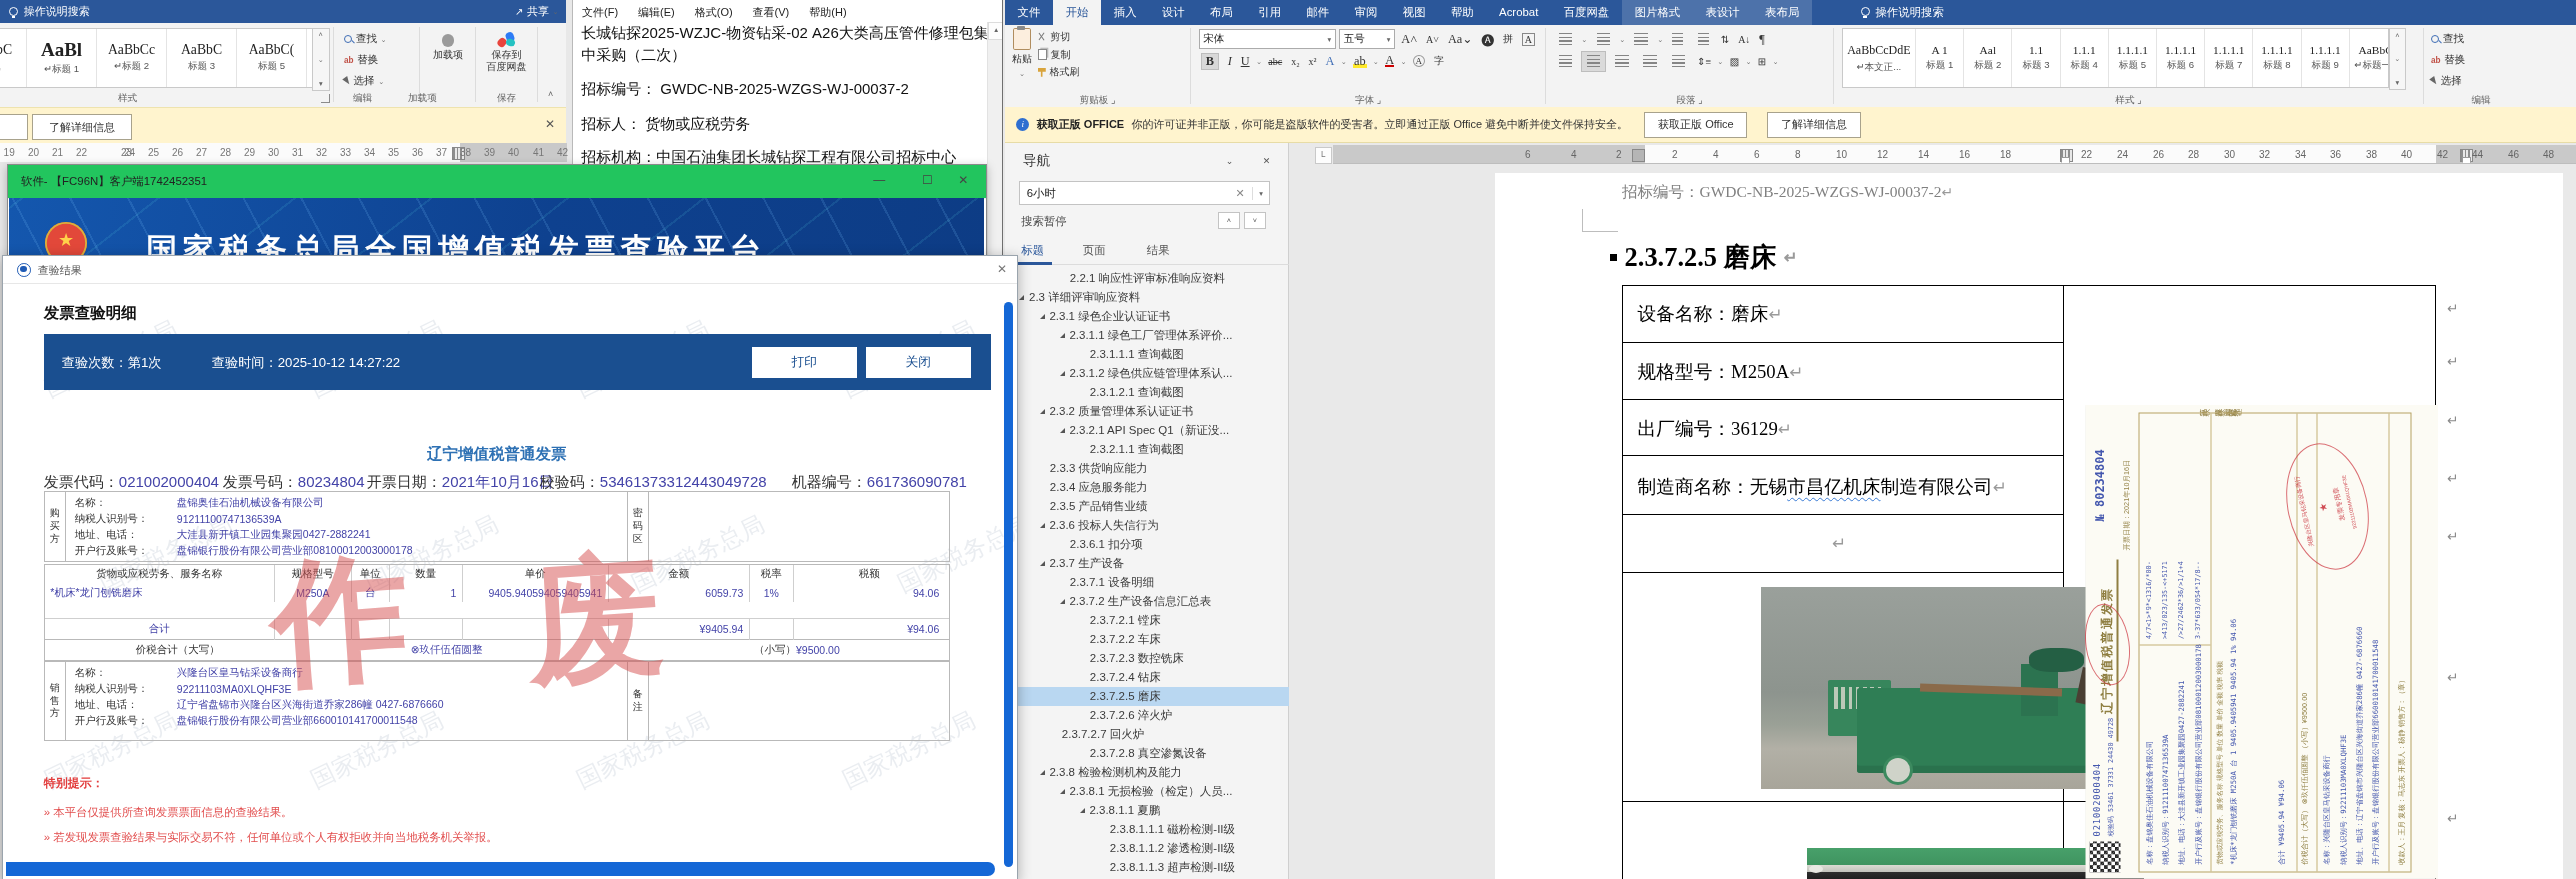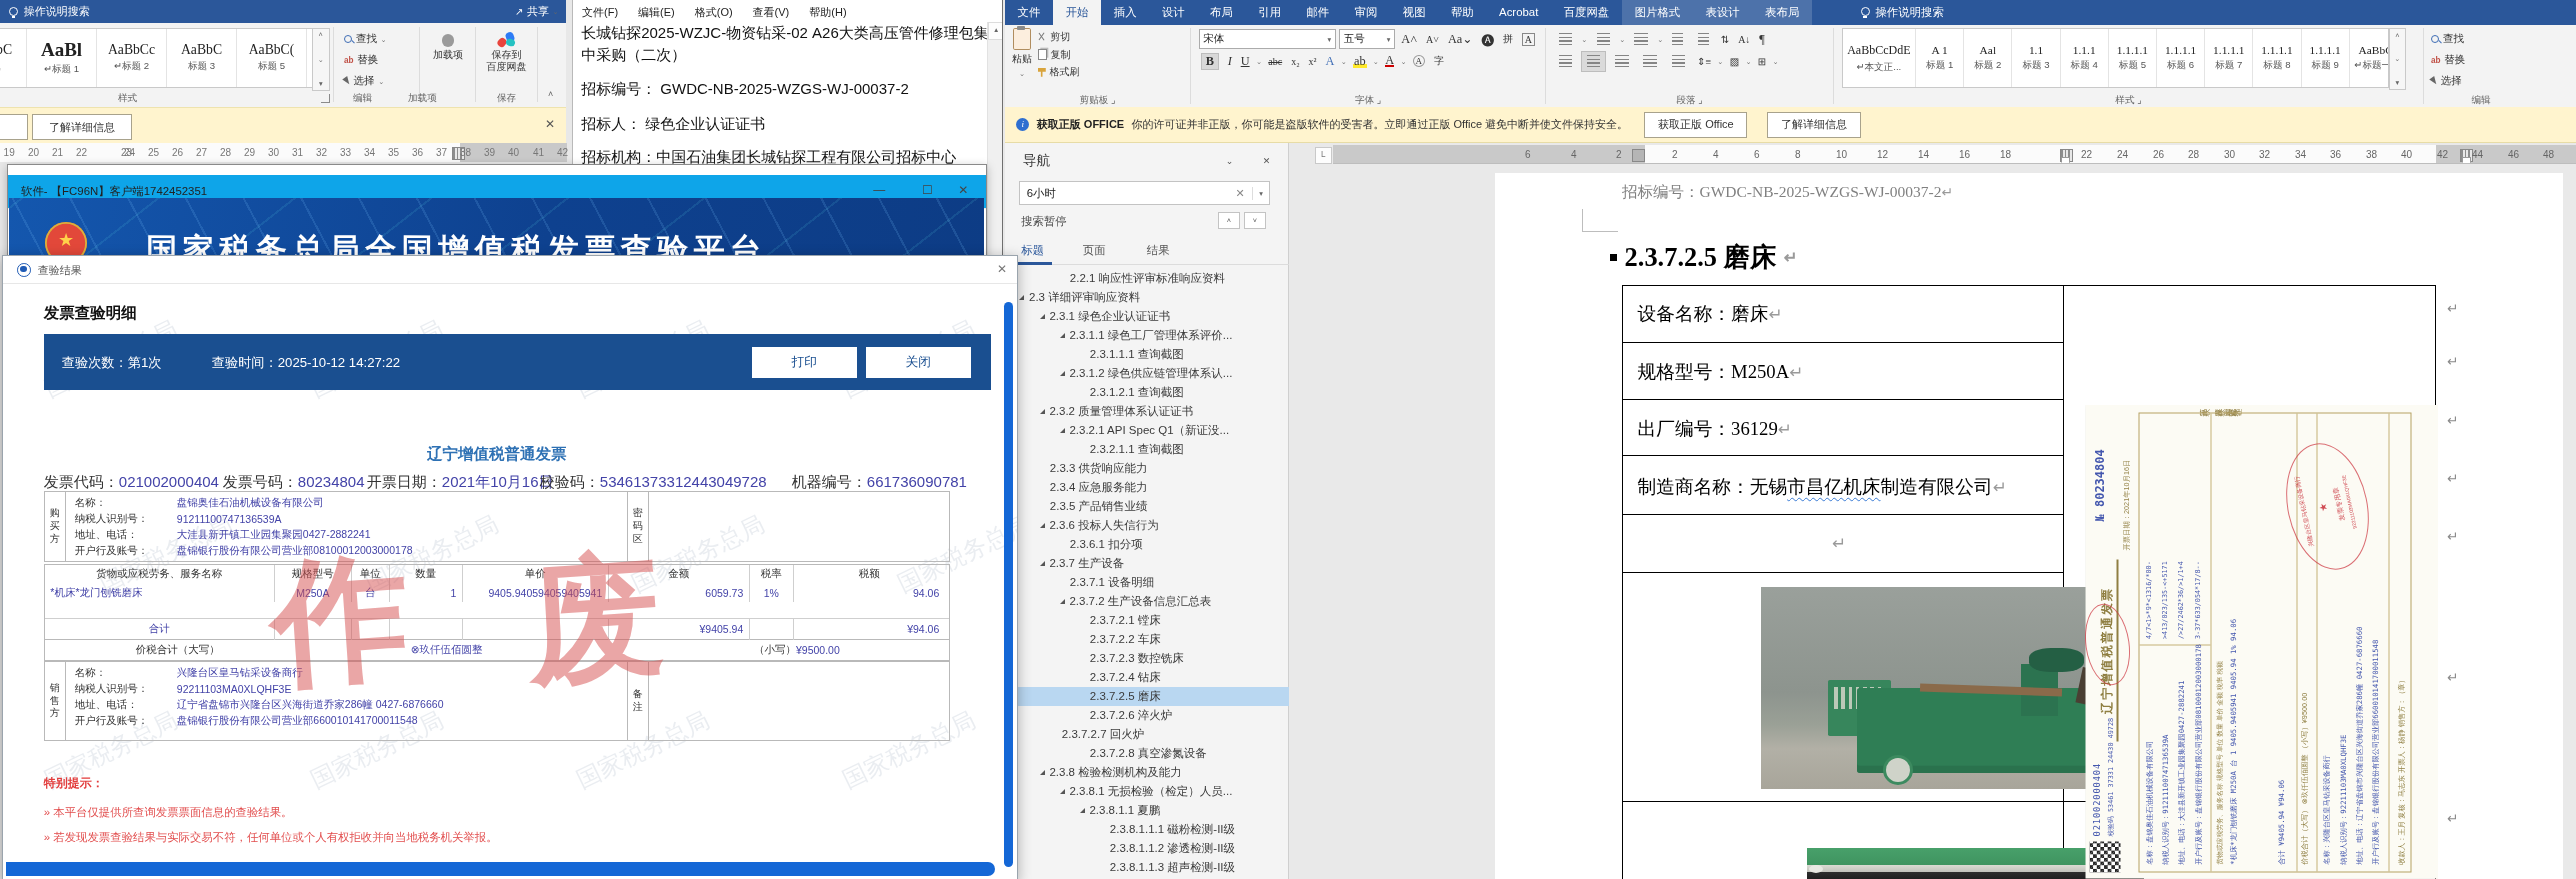--- a/index.html
+++ b/index.html
@@ -166,21 +166,21 @@
   .sc-box{position:absolute;left:5.5px;top:53px;width:460px;height:273px;border:1.1px solid #b5a263;box-sizing:border-box;}
   .sc-h{position:absolute;left:0;width:100%;height:0.9px;background:#c3b277;}
   .sc-v{position:absolute;top:0;width:0.9px;background:#c3b277;}
   .sc-line{position:absolute;white-space:nowrap;font-size:7.3px;}
   .sc-stamp{position:absolute;border:1.8px solid rgba(205,55,65,.72);border-radius:50%;}
   .sc-stamp .st{position:absolute;width:100%;text-align:center;color:rgba(200,45,55,.85);white-space:nowrap;}
   .sc-union{position:absolute;right:3.6px;top:107px;writing-mode:vertical-rl;font-size:7.7px;color:#96854a;letter-spacing:1.8px;}
 
   
   #fc96n{left:7.3px;top:164px;width:978px;height:716px;background:#fff;border:0.9px solid #8a8a8a;box-shadow:0 1.8px 9px rgba(0,0,0,.25);}
-  .fc-title{position:absolute;left:0;top:10px;width:100%;height:33px;background:#0ea5e9;border-bottom:0.9px solid #eee;}
+  .fc-title{position:absolute;left:0;top:0;width:100%;height:33px;background:#22c55e;border-bottom:0.9px solid #eee;}
   .fc-title .t{position:absolute;left:12.7px;top:9px;font-size:11.4px;color:#222;}
   .fc-min{left:850px;top:0;width:42px;height:33px;line-height:31px;}
   .fc-max{left:898px;top:0;width:42px;height:33px;line-height:31px;}
   .fc-x{left:934px;top:0;width:42px;height:33px;line-height:31px;}
   .fc-banner{position:absolute;left:0.9px;top:33px;width:975px;height:100px;overflow:hidden;
     background:linear-gradient(100deg,#1457ae 0%,#0e418f 55%,#0d3c85 100%);}
   .fc-banner:before{content:"";position:absolute;inset:0;background:
      repeating-linear-gradient(62deg,transparent 0 49px,rgba(120,195,255,.16) 49px 51px),
      repeating-linear-gradient(-38deg,transparent 0 82px,rgba(90,220,230,.12) 82px 84px);}
   .emblem{position:absolute;left:36px;top:24px;width:42px;height:42px;border-radius:50%;
@@ -350,21 +350,21 @@
         <span>文件(F)</span>
         <span>编辑(E)</span>
         <span>格式(O)</span>
         <span>查看(V)</span>
         <span>帮助(H)</span>
       </div>
     <div id="np-lines">
         <div class="abs np-line" style="top: 24px;">长城钻探2025-WZJC-物资钻采-02 A26大类高压管件修理包集</div>
         <div class="abs np-line" style="top: 46px;">中采购（二次）</div>
         <div class="abs np-line" style="top: 80px;">招标编号：  GWDC-NB-2025-WZGS-WJ-00037-2</div>
-        <div class="abs np-line" style="top: 115px;">招标人：  绿色企业认证证书</div>
+        <div class="abs np-line" style="top: 115px;">招标人：  货物或应税劳务</div>
         <div class="abs np-line" style="top: 148px;">招标机构：中国石油集团长城钻探工程有限公司招标中心</div>
       </div>
     <div class="np-scroll">
       <div class="np-up">▲</div>
     </div>
   </div>
 
   <div class="abs" id="right-word">
     <div class="abs rw-tabs" id="rw-tabs">
         <div class="rtab">文件</div>

